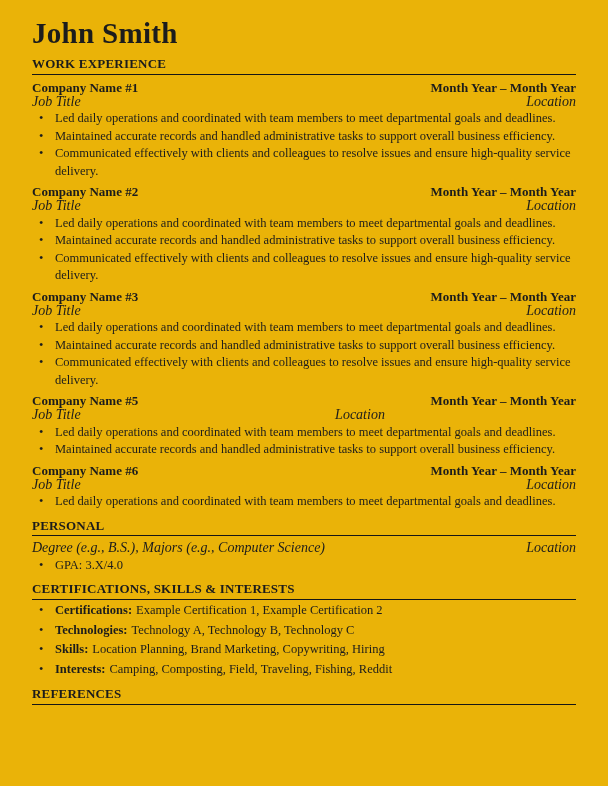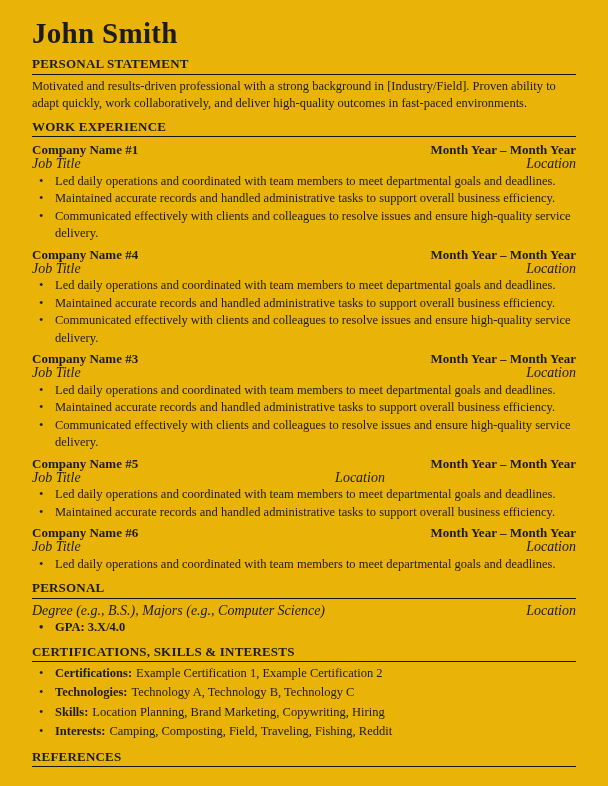--- a/index.html
+++ b/index.html
@@ -25,38 +25,34 @@
   .entry{margin-bottom:4px;}
   .row{display:flex;justify-content:space-between;}
   .company-row{font-size:13px;line-height:15px;font-weight:700;}
   .subrow{font-style:italic;font-size:14px;line-height:14px;position:relative;}
   .subrow[data-loc="center"] .location{
     position:absolute;left:0;right:0;text-align:center;padding-left:112px;
   }
   ul.bullets{list-style:none;margin:1.5px 0 0 0;padding:0;}
   ul.bullets li{position:relative;padding-left:23px;font-size:12.5px;line-height:17.5px;}
   ul.bullets li::before{content:"\2022";position:absolute;left:7px;}
-  ul.bullets li.bold{font-weight:700;}
+  ul.bullets li.bold{font-weight:400;}
   ul.cert{line-height:19.5px;}
   ul.cert li{line-height:19.5px;}
   .b{font-weight:700;margin-right:4px;}
 </style>
 </head>
 <body>
 
 <div class="page">
 
   <header>
     <h1 class="name">John Smith</h1>
   </header>
 
-  <section class="section">
-    <h2 class="sec-title">PERSONAL STATEMENT</h2>
-    <p class="body-text">Motivated and results-driven professional with a strong background in [Industry/Field]. Proven ability to adapt quickly, work collaboratively, and deliver high-quality outcomes in fast-paced environments.</p>
-  </section>
 
   <section class="section">
     <h2 class="sec-title">WORK EXPERIENCE</h2>
     <div class="entries">
 
         <div class="entry">
           <div class="row company-row">
             <span>Company Name #1</span>
             <span>Month Year – Month Year</span>
           </div>
@@ -69,21 +65,21 @@
               <li>Led daily operations and coordinated with team members to meet departmental goals and deadlines.</li>
 
               <li>Maintained accurate records and handled administrative tasks to support overall business efficiency.</li>
 
               <li>Communicated effectively with clients and colleagues to resolve issues and ensure high-quality service delivery.</li>
             </ul>
         </div>
 
         <div class="entry">
           <div class="row company-row">
-            <span>Company Name #4</span>
+            <span>Company Name #2</span>
             <span>Month Year – Month Year</span>
           </div>
           <div class="row subrow" data-loc="right">
             <span>Job Title</span>
             <span class="location">Location</span>
           </div>
           <ul class="bullets">
 
               <li>Led daily operations and coordinated with team members to meet departmental goals and deadlines.</li>
 

